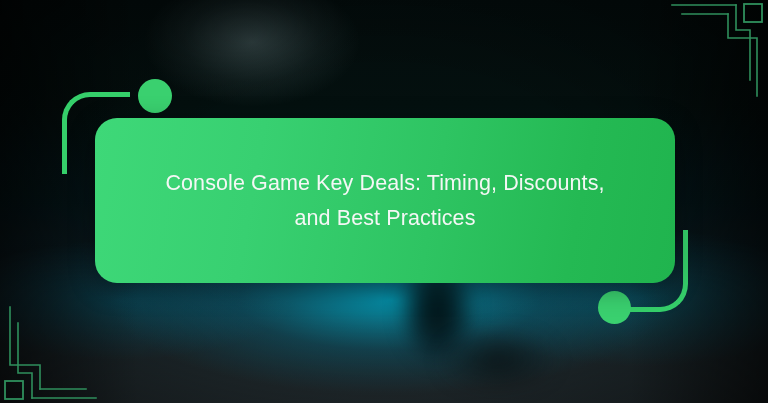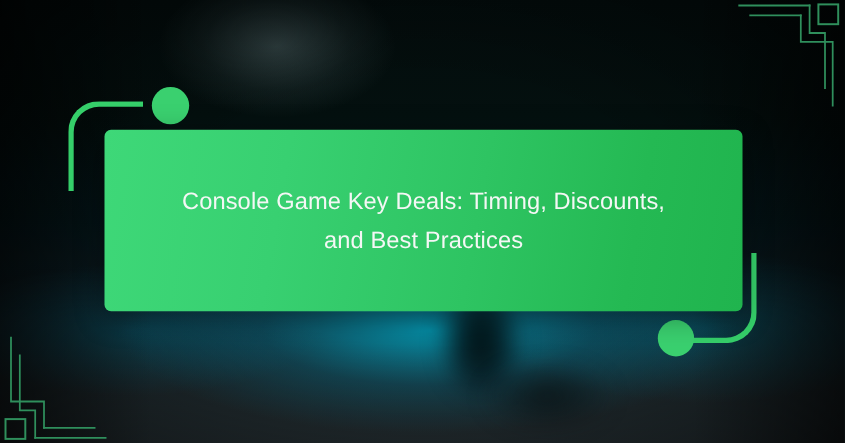--- a/index.html
+++ b/index.html
@@ -108,21 +108,21 @@
     height: 33px;
   }
 
   
   .title-card {
     position: absolute;
     left: 95px;
     top: 118px;
     width: 580px;
     height: 165px;
-    border-radius: 6px;
+    border-radius: 22px;
     background: linear-gradient(100deg, #3ed878 0%, #38d071 28%, #2ec462 58%, #24b953 82%, #20b44e 100%);
     display: flex;
     align-items: center;
     justify-content: center;
     box-shadow: 0 6px 26px rgba(0,0,0,0.35);
   }
   .title-text {
     color: #f4f7f5;
     font-size: 21.5px;
     font-weight: 400;

